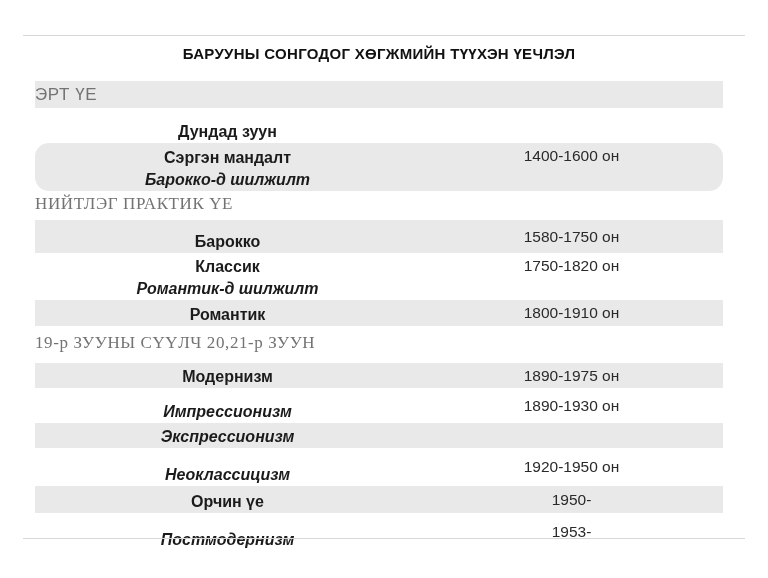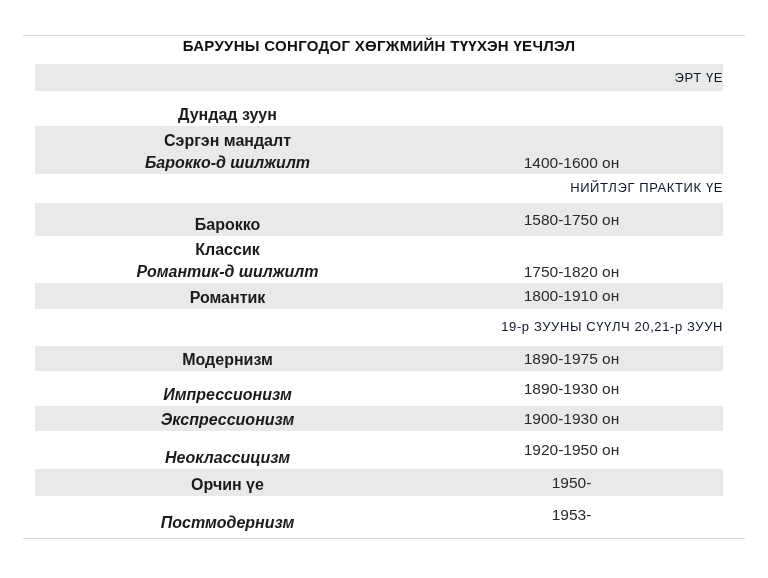--- a/index.html
+++ b/index.html
@@ -14,58 +14,58 @@
   .hairline.bottom { top:538px; }
   .table { position:absolute; left:35px; top:35px; width:688px; }
   .row { display:flex; box-sizing:border-box; width:100%; }
   .row.gray { background:#e9e9e9; }
   .row.title {
     align-items:center; justify-content:center;
     font-weight:bold; font-size:15px; letter-spacing:0.3px;
     color:#111111; padding-bottom:9px;
   }
   .row.section {
-    align-items:center; justify-content:flex-end;
-    font-size:13px; letter-spacing:0.6px; color:#0f172a;
+    align-items:center; justify-content:flex-start;
+    font-size:17px; letter-spacing:0.6px; color:#737373;
   }
-  .row.section.white { padding-bottom:3px; }
+  .row.section.white { padding-bottom:3px;font-family:Liberation Serif, serif; }
   .cell-name {
     width:385px; box-sizing:border-box;
     display:flex; flex-direction:column; align-items:center; justify-content:flex-end;
     font-weight:bold; font-size:16px; line-height:22px; color:#1b1b1b;
     text-align:center;
   }
   .cell-name .name.italic { font-style:italic; }
   .cell-name .sub { font-style:italic; }
   .cell-years {
     flex:1; box-sizing:border-box;
     display:flex; align-items:center; justify-content:center;
     font-size:15.5px; line-height:22px; color:#2a2a2a;
     text-align:center;
   }
-  .row.two-line .cell-years { align-items:flex-end; padding-top:2px; }
+  .row.two-line .cell-years { align-items:flex-start; padding-top:2px; }
 </style>
 </head>
 <body>
 
 <div class="page">
   <div class="hairline top"></div>
   <div class="table">
-      <div class="row title white" style="height: 29px;">
+      <div class="row title white" style="height: 46px;">
         <span>БАРУУНЫ СОНГОДОГ ХӨГЖМИЙН ТҮҮХЭН ҮЕЧЛЭЛ</span>
       </div>
       <div class="row section gray gray" style="height: 27px;">
         <span>ЭРТ ҮЕ</span>
       </div>
       <div class="row entry white" style="height: 35px;">
         <div class="cell-name">
           <span class="name">Дундад зуун</span>
         </div>
       </div>
-      <div class="row entry gray gray two-line" style="height: 48px;">
+      <div class="row entry gray gray two-line" style="height: 48px; border-radius: 14px;">
         <div class="cell-name">
           <span class="name">Сэргэн мандалт</span>
           <span class="sub">Барокко-д шилжилт</span>
         </div>
         <div class="cell-years">
           <span>1400-1600 он</span>
         </div>
       </div>
       <div class="row section white" style="height: 29px;">
         <span>НИЙТЛЭГ ПРАКТИК ҮЕ</span>
@@ -111,23 +111,20 @@
           <span class="name italic">Импрессионизм</span>
         </div>
         <div class="cell-years">
           <span>1890-1930 он</span>
         </div>
       </div>
       <div class="row entry gray gray" style="height: 25px;">
         <div class="cell-name">
           <span class="name italic">Экспрессионизм</span>
         </div>
-        <div class="cell-years">
-          <span>1900-1930 он</span>
-        </div>
       </div>
       <div class="row entry white" style="height: 38px;">
         <div class="cell-name">
           <span class="name italic">Неоклассицизм</span>
         </div>
         <div class="cell-years">
           <span>1920-1950 он</span>
         </div>
       </div>
       <div class="row entry gray gray" style="height: 27px;">

